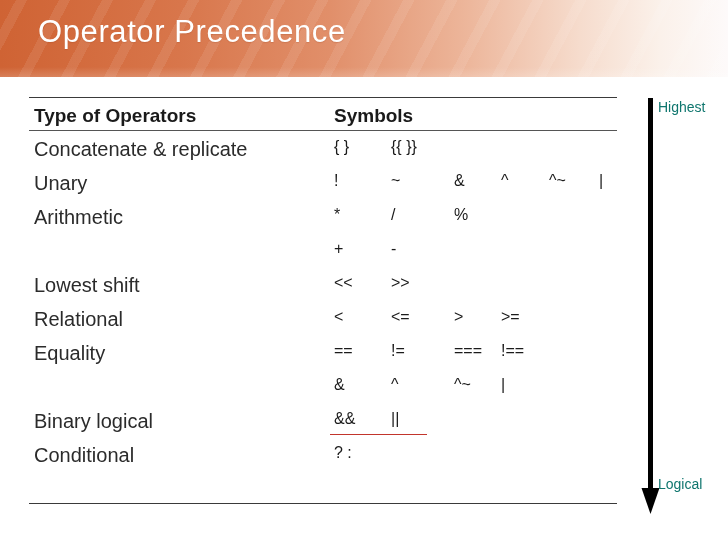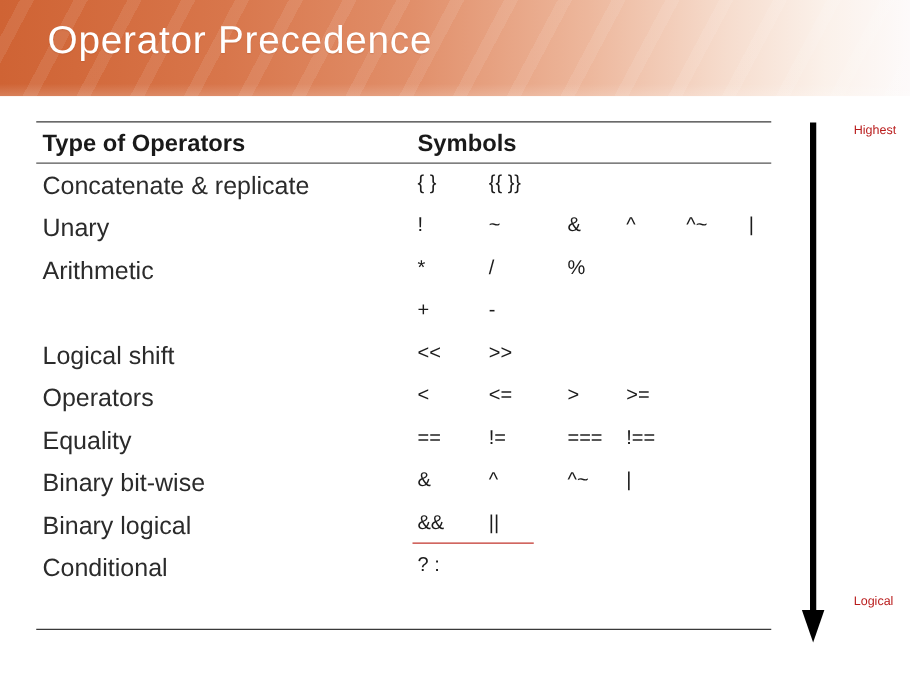--- a/index.html
+++ b/index.html
@@ -141,24 +141,24 @@
   #precedence-arrow {
     position: absolute;
     left: 634px;
     top: 96px;
     width: 94px;
     height: 420px;
   }
   #arrow-svg { position: absolute; left: 0; top: 0; }
   .arrow-label {
     position: absolute;
-    font-size: 10px;
-    color: #b91c1c;
-    white-space: nowrap;
-    left: 49px;
+    font-size: 14px;
+    color: #0f766e;
+    white-space: nowrap;
+    left: 24px;
   }
   #label-highest { top: 3px; }
   #label-lowest  { top: 380px; }
 </style>
 </head>
 <body>
 
 <div id="slide-header">
   <div class="band-base"></div>
   <div class="band-stripes"></div>
@@ -192,40 +192,39 @@
         <span class="symcell c0">*</span>
         <span class="symcell c1">/</span>
         <span class="symcell c2">%</span>
       </div>
       <div class="trow" style="top: 143px;">
         <div class="rowlabel"></div>
         <span class="symcell c0">+</span>
         <span class="symcell c1">-</span>
       </div>
       <div class="trow" style="top: 177px;">
-        <div class="rowlabel">Logical shift</div>
+        <div class="rowlabel">Lowest shift</div>
         <span class="symcell c0">&lt;&lt;</span>
         <span class="symcell c1">&gt;&gt;</span>
       </div>
       <div class="trow" style="top: 211px;">
-        <div class="rowlabel">Operators</div>
+        <div class="rowlabel">Relational</div>
         <span class="symcell c0">&lt;</span>
         <span class="symcell c1">&lt;=</span>
         <span class="symcell c2">&gt;</span>
         <span class="symcell c3">&gt;=</span>
       </div>
       <div class="trow" style="top: 245px;">
         <div class="rowlabel">Equality</div>
         <span class="symcell c0">==</span>
         <span class="symcell c1">!=</span>
         <span class="symcell c2">===</span>
         <span class="symcell c3">!==</span>
       </div>
       <div class="trow" style="top: 279px;">
-        <div class="rowlabel">Binary bit-wise</div>
         <span class="symcell c0">&amp;</span>
         <span class="symcell c1">^</span>
         <span class="symcell c2">^~</span>
         <span class="symcell c3">|</span>
       </div>
       <div class="trow" style="top: 313px;">
         <div class="rowlabel">Binary logical</div>
         <span class="symcell c0">&amp;&amp;</span>
         <span class="symcell c1">||</span>
         <div class="redline" style="top: 24px; border-top-color: rgb(194, 53, 44);"></div>

